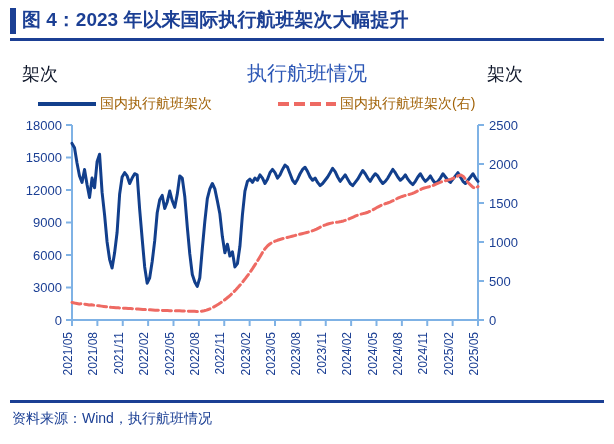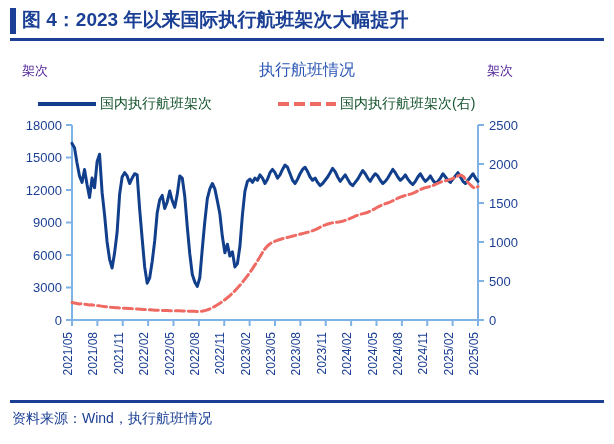--- a/index.html
+++ b/index.html
@@ -23,42 +23,42 @@
   
   .ftr-rule{position:absolute;left:10px;top:400px;width:594px;height:3px;background:#1b3f94;}
   .ftr-text{
     position:absolute;left:12px;top:410px;
     font-size:14px;color:#1b3f94;white-space:nowrap;
   }
 
   
   .chart-area{position:absolute;left:0;top:40px;width:614px;height:358px;}
 
-  .axis-unit{position:absolute;font-size:13px;color:#4c1d95;white-space:nowrap;}
+  .axis-unit{position:absolute;font-size:18px;color:#0f172a;white-space:nowrap;}
   .unit-left{left:22px;top:22px;}
   .unit-right{left:487px;top:22px;}
   .plot-title{
     position:absolute;left:0;top:20px;width:614px;text-align:center;
-    font-size:16px;color:#2b56b5;white-space:nowrap;
+    font-size:20px;color:#2b56b5;white-space:nowrap;
   }
 
   
   .legend{position:absolute;left:0;top:52px;width:614px;height:24px;}
   .legend-item{position:absolute;height:24px;display:flex;align-items:center;}
   .lg-domestic{left:38px;}
   .lg-intl{left:278px;}
   .lg-swatch{width:58px;height:24px;margin-right:4px;position:relative;}
   .lg-swatch .solid{
     position:absolute;left:0;top:10px;width:58px;height:4px;background:#123f8c;
   }
   .lg-swatch .dashed{
     position:absolute;left:0;top:10px;width:58px;height:4px;
     background:repeating-linear-gradient(to right,#ee6a63 0px,#ee6a63 11px,transparent 11px,transparent 16px);
   }
-  .lg-label{font-size:14px;color:#14532d;white-space:nowrap;}
+  .lg-label{font-size:14px;color:#a16207;white-space:nowrap;}
 
   
   svg.plot{position:absolute;left:0;top:0;width:614px;height:358px;overflow:visible;}
   .tick-text{font-family:"Liberation Sans","DejaVu Sans",sans-serif;font-size:13px;fill:#1b3f94;}
   .xtick-text{font-family:"Liberation Sans","DejaVu Sans",sans-serif;font-size:12px;fill:#1b3f94;}
 </style>
 </head>
 <body>
 
 <div id="figure">

